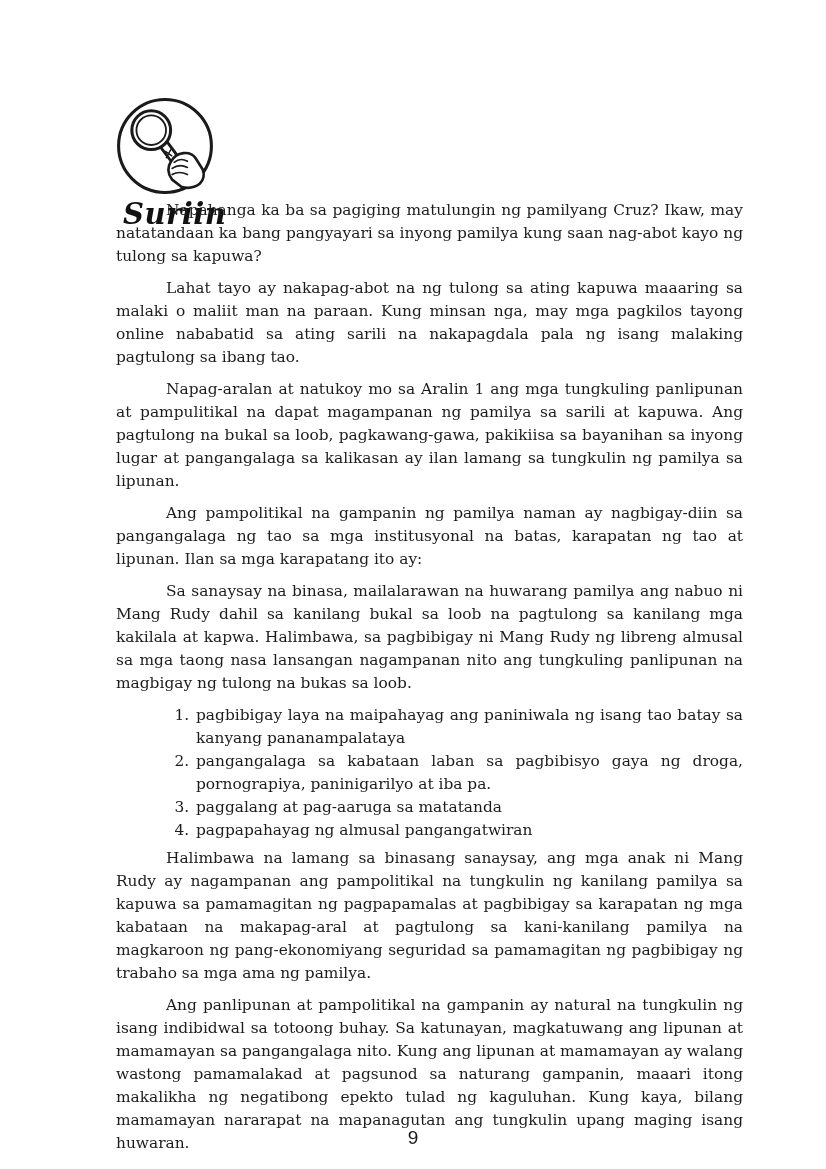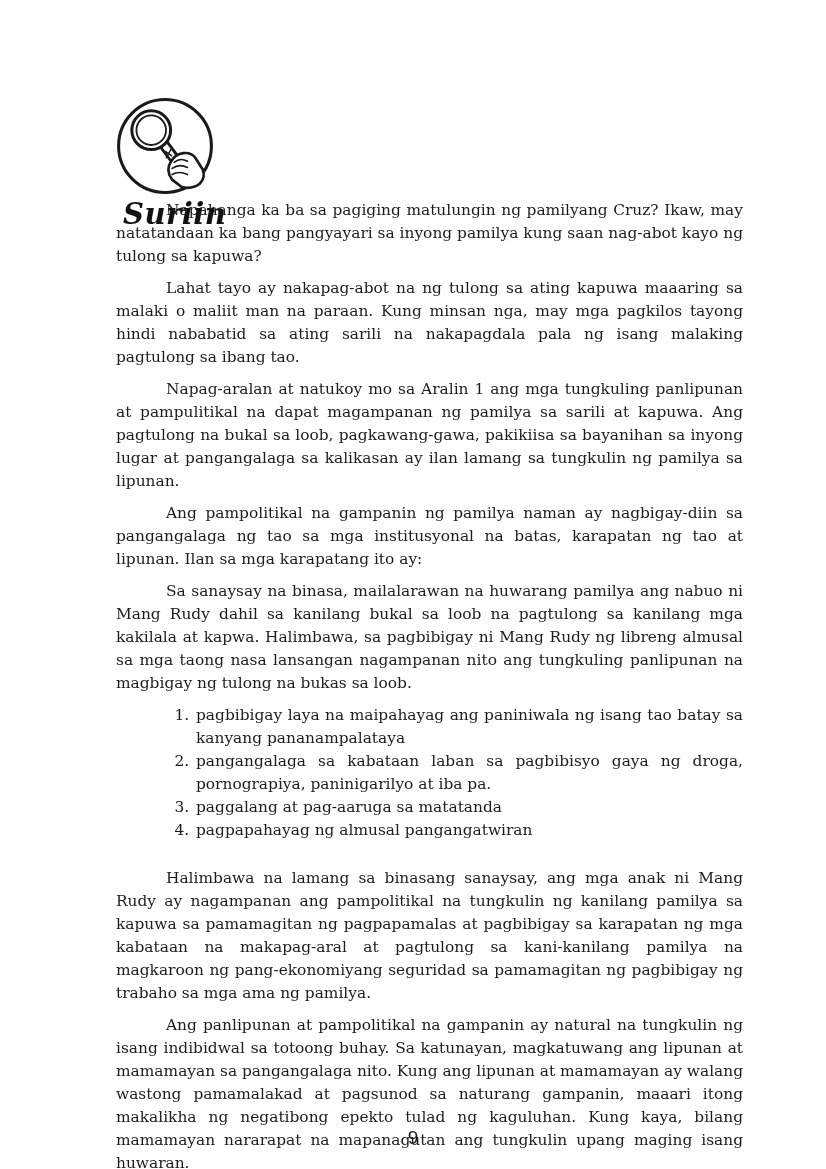--- a/index.html
+++ b/index.html
@@ -40,21 +40,21 @@
     width: 627px;
     font-size: 15.4px;
     line-height: 23px;
     text-align: justify;
   }
   .body-text p {
     text-indent: 50px;
     margin-bottom: 9px;
   }
   ol.rights-list {
-    margin: 0 0 25px 0;
+    margin: 0 0 5px 0;
     padding-left: 78px;
     list-style: decimal;
   }
   ol.rights-list li {
     text-align: justify;
     padding-left: 2px;
   }
   .footer {
     position: absolute;
     left: 0;
@@ -100,21 +100,21 @@
         <path d="M59 66 q6 -5 13 -1" fill="none" stroke="#1a1a1a" stroke-width="1.6" stroke-linecap="round"></path>
         <path d="M57 72 q7 -5 15 -1" fill="none" stroke="#1a1a1a" stroke-width="1.6" stroke-linecap="round"></path>
         <path d="M57 78 q7 -4 15 0" fill="none" stroke="#1a1a1a" stroke-width="1.6" stroke-linecap="round"></path>
       </svg>
     </div>
     <h1 class="section-title">Suriin</h1>
   </div>
 
   <div class="body-text">
     <p>Napahanga ka ba sa pagiging matulungin ng pamilyang Cruz? Ikaw, may natatandaan ka bang pangyayari sa inyong pamilya kung saan nag-abot kayo ng tulong sa kapuwa?</p>
-    <p>Lahat tayo ay nakapag-abot na ng tulong sa ating kapuwa maaaring sa malaki o maliit man na paraan. Kung minsan nga, may mga pagkilos tayong hindi nababatid sa ating sarili na nakapagdala pala ng isang malaking pagtulong sa ibang tao.</p>
+    <p>Lahat tayo ay nakapag-abot na ng tulong sa ating kapuwa maaaring sa malaki o maliit man na paraan. Kung minsan nga, may mga pagkilos tayong online nababatid sa ating sarili na nakapagdala pala ng isang malaking pagtulong sa ibang tao.</p>
     <p>Napag-aralan at natukoy mo sa Aralin 1 ang mga tungkuling panlipunan at pampulitikal na dapat magampanan ng pamilya sa sarili at kapuwa. Ang pagtulong na bukal sa loob, pagkawang-gawa, pakikiisa sa bayanihan sa inyong lugar at pangangalaga sa kalikasan ay ilan lamang sa tungkulin ng pamilya sa lipunan.</p>
     <p>Ang pampolitikal na gampanin ng pamilya naman ay nagbigay-diin sa pangangalaga ng tao sa mga institusyonal na batas, karapatan ng tao at lipunan. Ilan sa mga karapatang ito ay:</p>
     <p>Sa sanaysay na binasa, mailalarawan na huwarang pamilya ang nabuo ni Mang Rudy dahil sa kanilang bukal sa loob na pagtulong sa kanilang mga kakilala at kapwa. Halimbawa, sa pagbibigay ni Mang Rudy ng libreng almusal sa mga taong nasa lansangan nagampanan nito ang tungkuling panlipunan na magbigay ng tulong na bukas sa loob.</p>
 
     <ol class="rights-list">
       <li>pagbibigay laya na maipahayag ang paniniwala ng isang tao batay sa kanyang pananampalataya</li>
       <li>pangangalaga sa kabataan laban sa pagbibisyo gaya ng droga, pornograpiya, paninigarilyo at iba pa.</li>
       <li>paggalang at pag-aaruga sa matatanda</li>
       <li>pagpapahayag ng almusal pangangatwiran</li>
     </ol>

